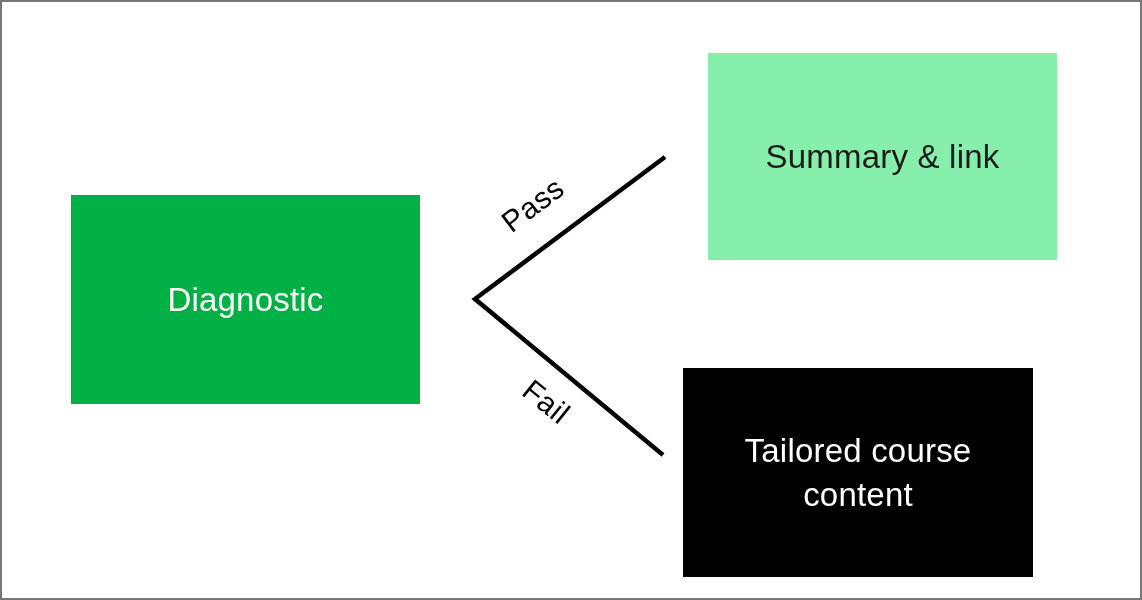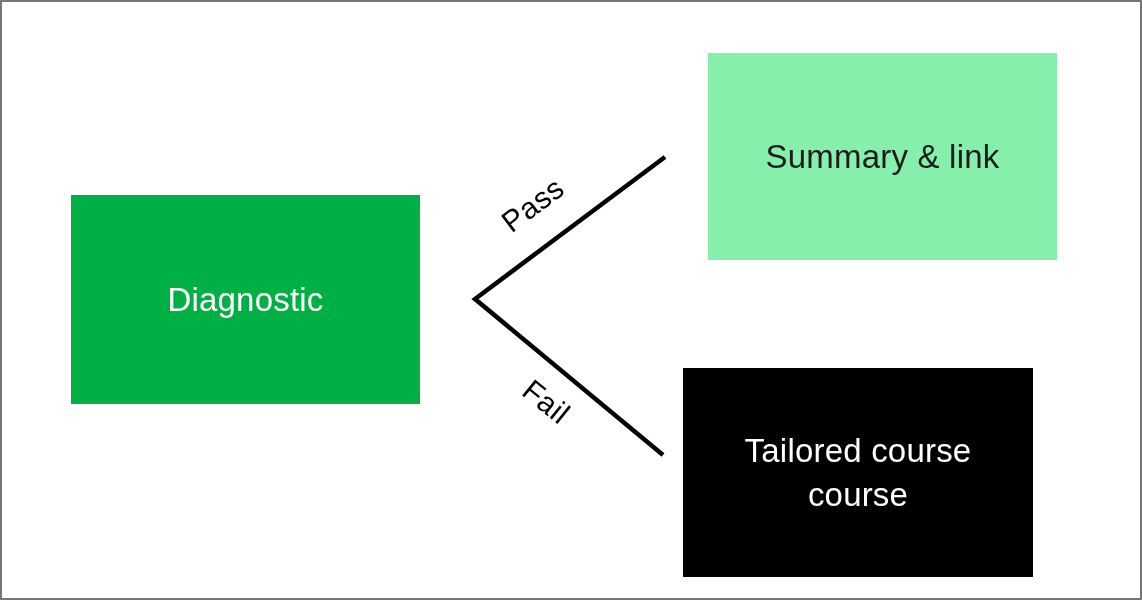--- a/index.html
+++ b/index.html
@@ -95,16 +95,16 @@
   <div class="edge-label edge-label-pass">Pass</div>
 
   <div class="edge-label edge-label-fail">Fail</div>
 
   <div class="node node-pass-result">
     <span>Summary &amp; link</span>
   </div>
 
   <div class="node node-fail-result">
     <span>Tailored course</span>
-    <span>course</span>
+    <span>content</span>
   </div>
 
 </div>
 
 </body></html>

